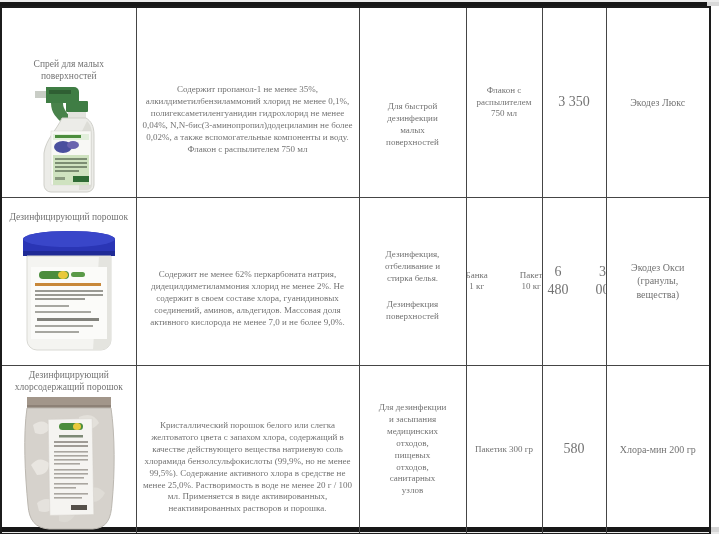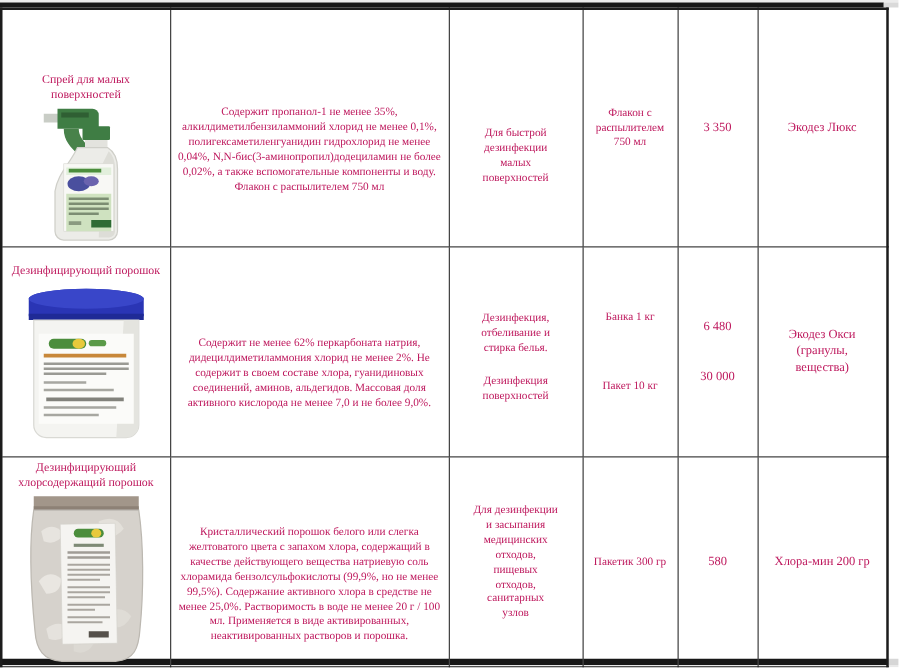--- a/index.html
+++ b/index.html
@@ -1,19 +1,19 @@
 <!DOCTYPE html>
 <html><head>
 <meta charset="utf-8">
 <style>
   html,body{margin:0;padding:0;background:#ffffff;}
   .screen{
     position:relative;width:719px;height:534px;background:#ffffff;
     overflow:hidden;font-family:"Liberation Serif","DejaVu Serif",serif;
-    color:#be185d;
+    color:#737373;
   }
   
   .edge-top-light{position:absolute;left:0;top:0;width:719px;height:2px;background:#ececec;}
   .edge-top-dark{position:absolute;left:0;top:2px;width:707px;height:4px;background:#171717;}
   .edge-top-cap{position:absolute;left:707px;top:2px;width:12px;height:4px;background:#d9d9d9;}
   .edge-bottom-dark{position:absolute;left:0;top:527px;width:710px;height:5px;background:#171717;}
   .edge-bottom-cap{position:absolute;left:710px;top:527px;width:9px;height:5px;background:#d6d6d6;}
   .edge-bottom-light{position:absolute;left:0;top:532px;width:719px;height:2px;background:#e9e9e9;}
 
   table.price-table{
@@ -42,23 +42,23 @@
   .desc-pad12{padding-top:12px;}
   .desc-pad5{padding-top:5px;}
 
   .purpose{font-size:9px;line-height:1.33;}
   .purpose p{margin:14px;}
   .purpose p + p{margin-top:12px;}
   .purpose-cell-r1{vertical-align:top;padding-top:48px !important;}
   .purpose-cell-r2{vertical-align:top;padding-top:12px !important;}
 
   .pack{font-size:9px;line-height:1.3;}
-  .pack-stack{display:flex;flex-direction:column;justify-content:center;gap:44px;}
-  .price{font-size:10px;line-height:1.3;}
-  .price-stack{display:flex;flex-direction:column;justify-content:center;gap:27px;}
+  .pack-stack{display:flex;justify-content:center;gap:32px;}
+  .price{font-size:14px;line-height:1.3;}
+  .price-stack{display:flex;flex-direction:row;gap:27px;}
   .brand{font-size:10px;line-height:1.35;padding:0 6px;}
 </style>
 </head>
 <body>
 
 <div class="screen">
 
   <div class="edge-top-light"></div>
   <div class="edge-top-dark"></div>
   <div class="edge-top-cap"></div>

